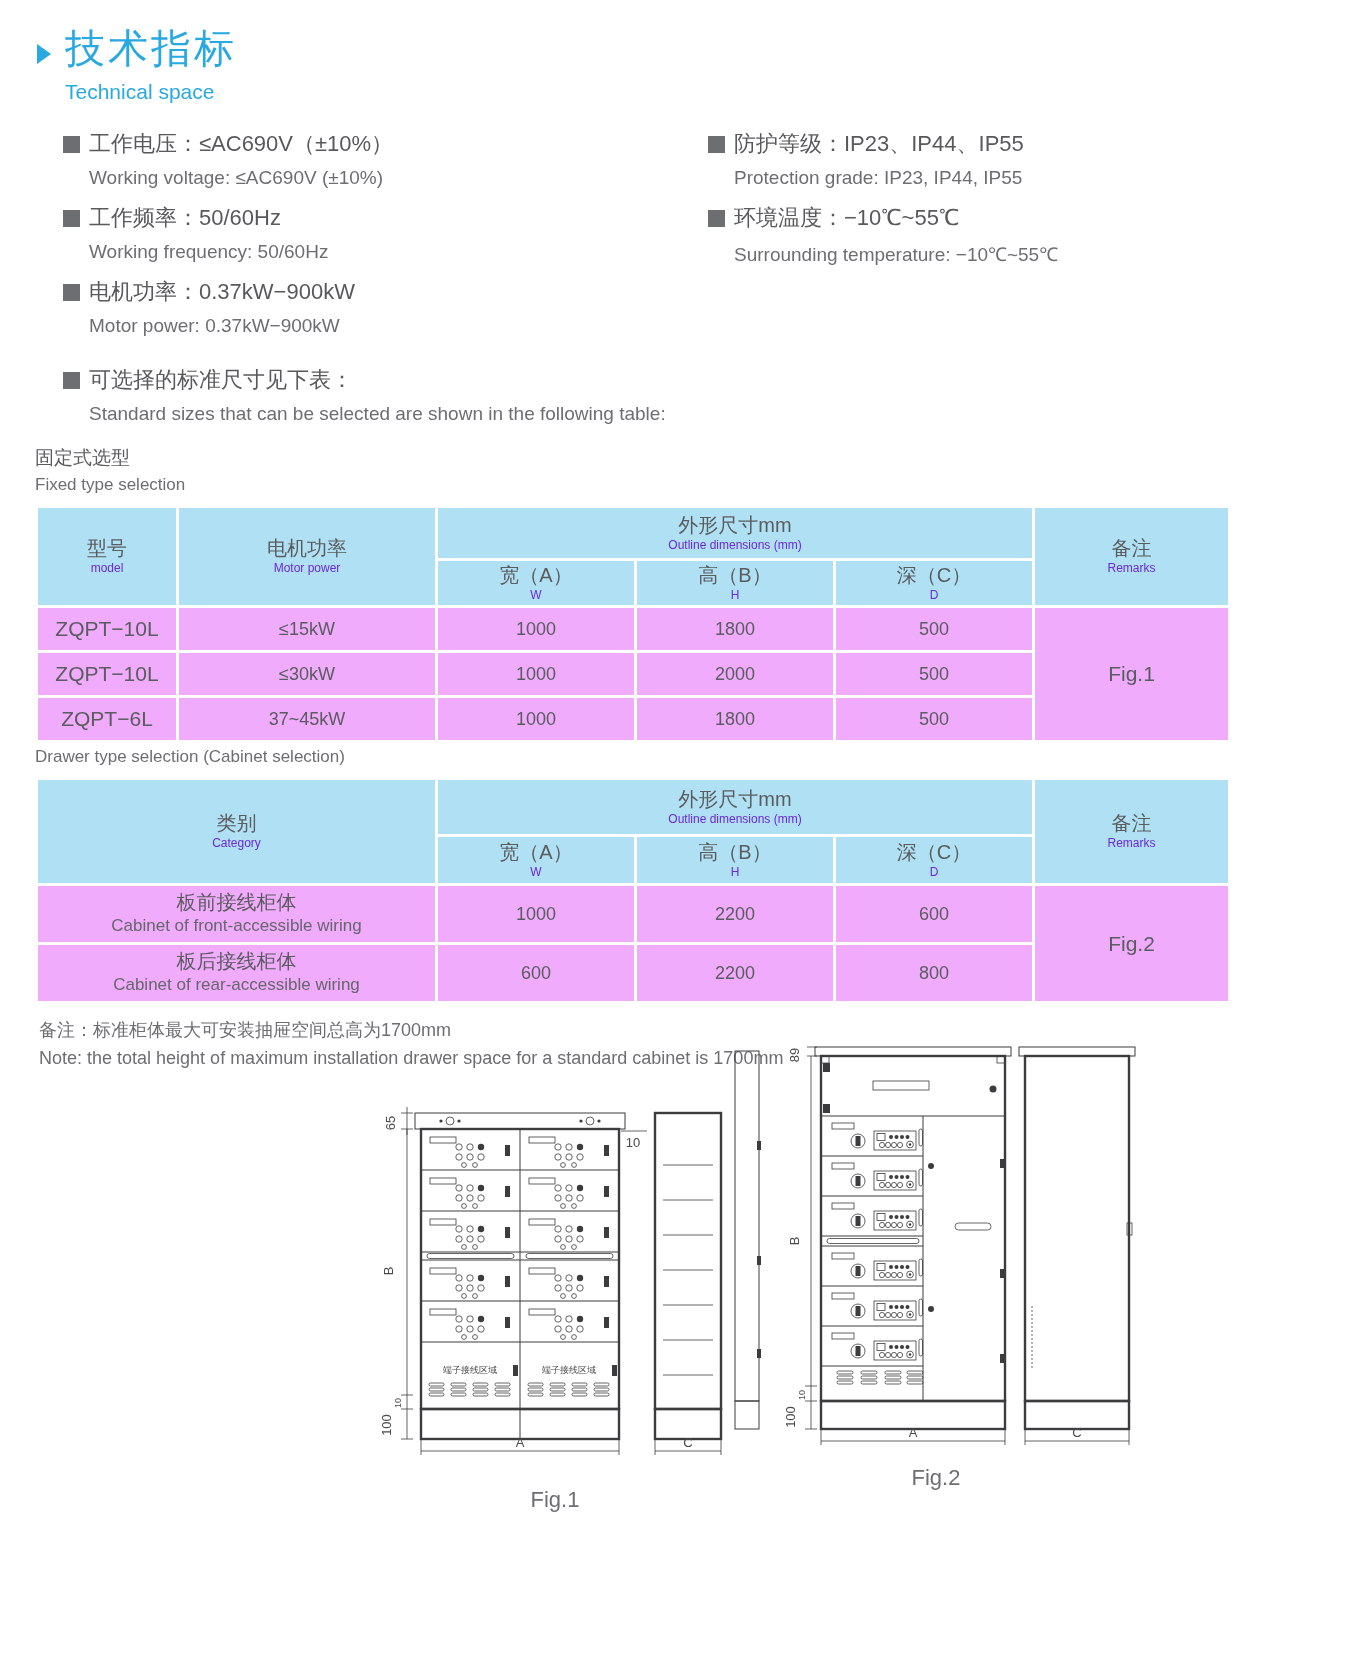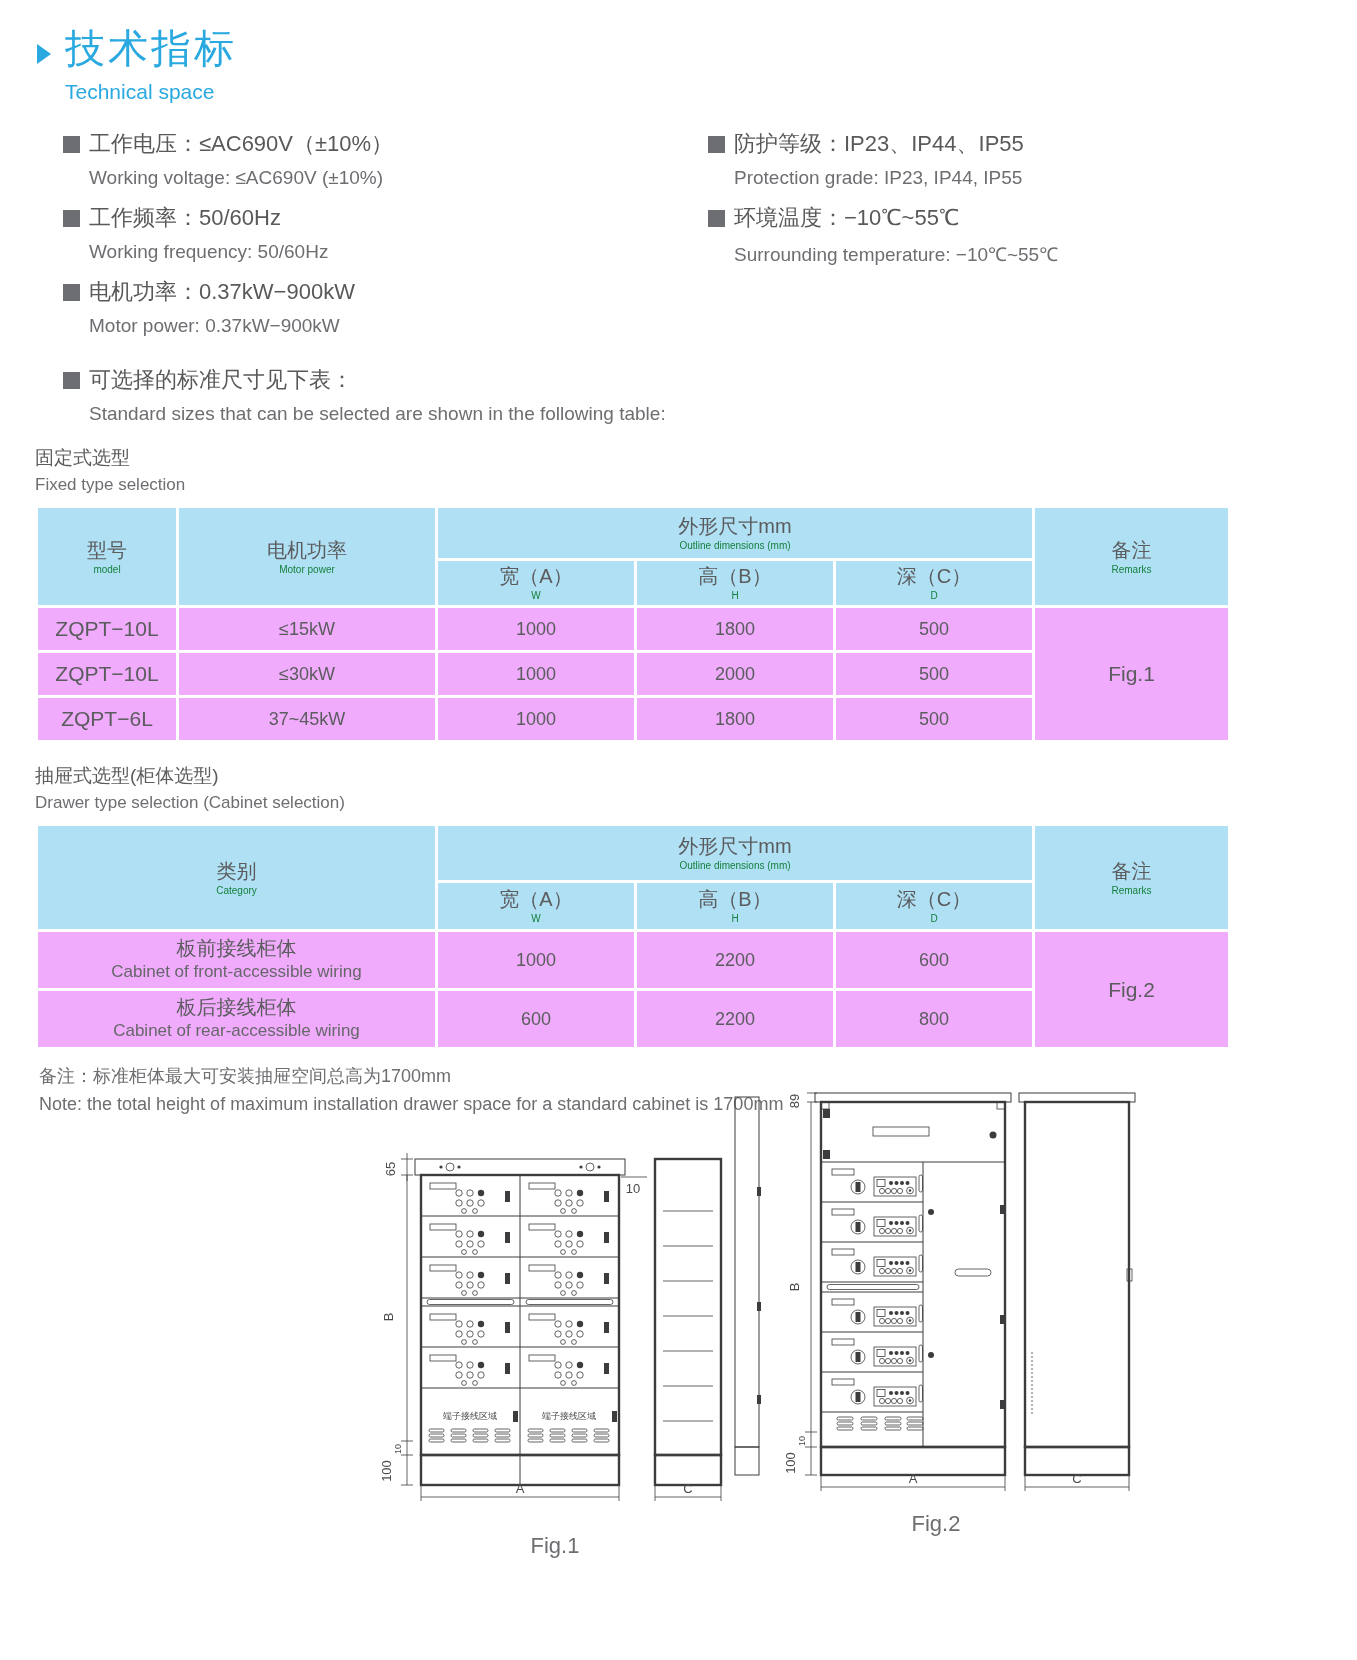--- a/index.html
+++ b/index.html
@@ -29,21 +29,21 @@
 
   
   .section-zh { font-size:19px; color:#5b5c5e; margin-top:20px; }
   .section-en { font-size:17px; color:#6d6e71; margin:4px 0 10px 0; }
 
   
   table.spec-table { border-collapse:separate; border-spacing:3px; background:#fff; table-layout:fixed; }
   table.spec-table td { background:#f0abfc; text-align:center; vertical-align:middle; padding:0; color:#5b5c5e; }
   table.spec-table tr.hdr td { background:#afe0f4;margin-top:48px; }
   .zh-line { display:block; font-size:20px; line-height:1.25; }
-  .en-line { display:block; font-size:10px; line-height:1.3; color:#15803d; }
+  .en-line { display:block; font-size:12px; line-height:1.3; color:#6d28d9; }
   td.val { font-size:18px; }
   td.model { font-size:21px; }
   td.remark { font-size:21px; }
   .cat-zh { display:block; font-size:20px; line-height:1.25; }
   .cat-en { display:block; font-size:17px; line-height:1.3; color:#66676a; }
 
   
   .note-zh { font-size:18px; color:#6d6e71; margin:14px 0 0 4px; }
   .note-en { font-size:18px; color:#6d6e71; margin:6px 0 0 4px; }
 
@@ -185,21 +185,20 @@
     <tr style="height:42px;">
       <td class="model">ZQPT−6L</td>
       <td class="val">37~45kW</td>
       <td class="val">1000</td>
       <td class="val">1800</td>
       <td class="val">500</td>
     </tr>
   </tbody>
     </table>
 
-  <div class="section-zh">抽屉式选型(柜体选型)</div>
   <div class="section-en">Drawer type selection (Cabinet selection)</div>
 
   <table class="spec-table">
     <colgroup>
         <col style="width:397px">
         <col style="width:196px">
         <col style="width:196px">
         <col style="width:196px">
         <col style="width:193px">
       </colgroup>

